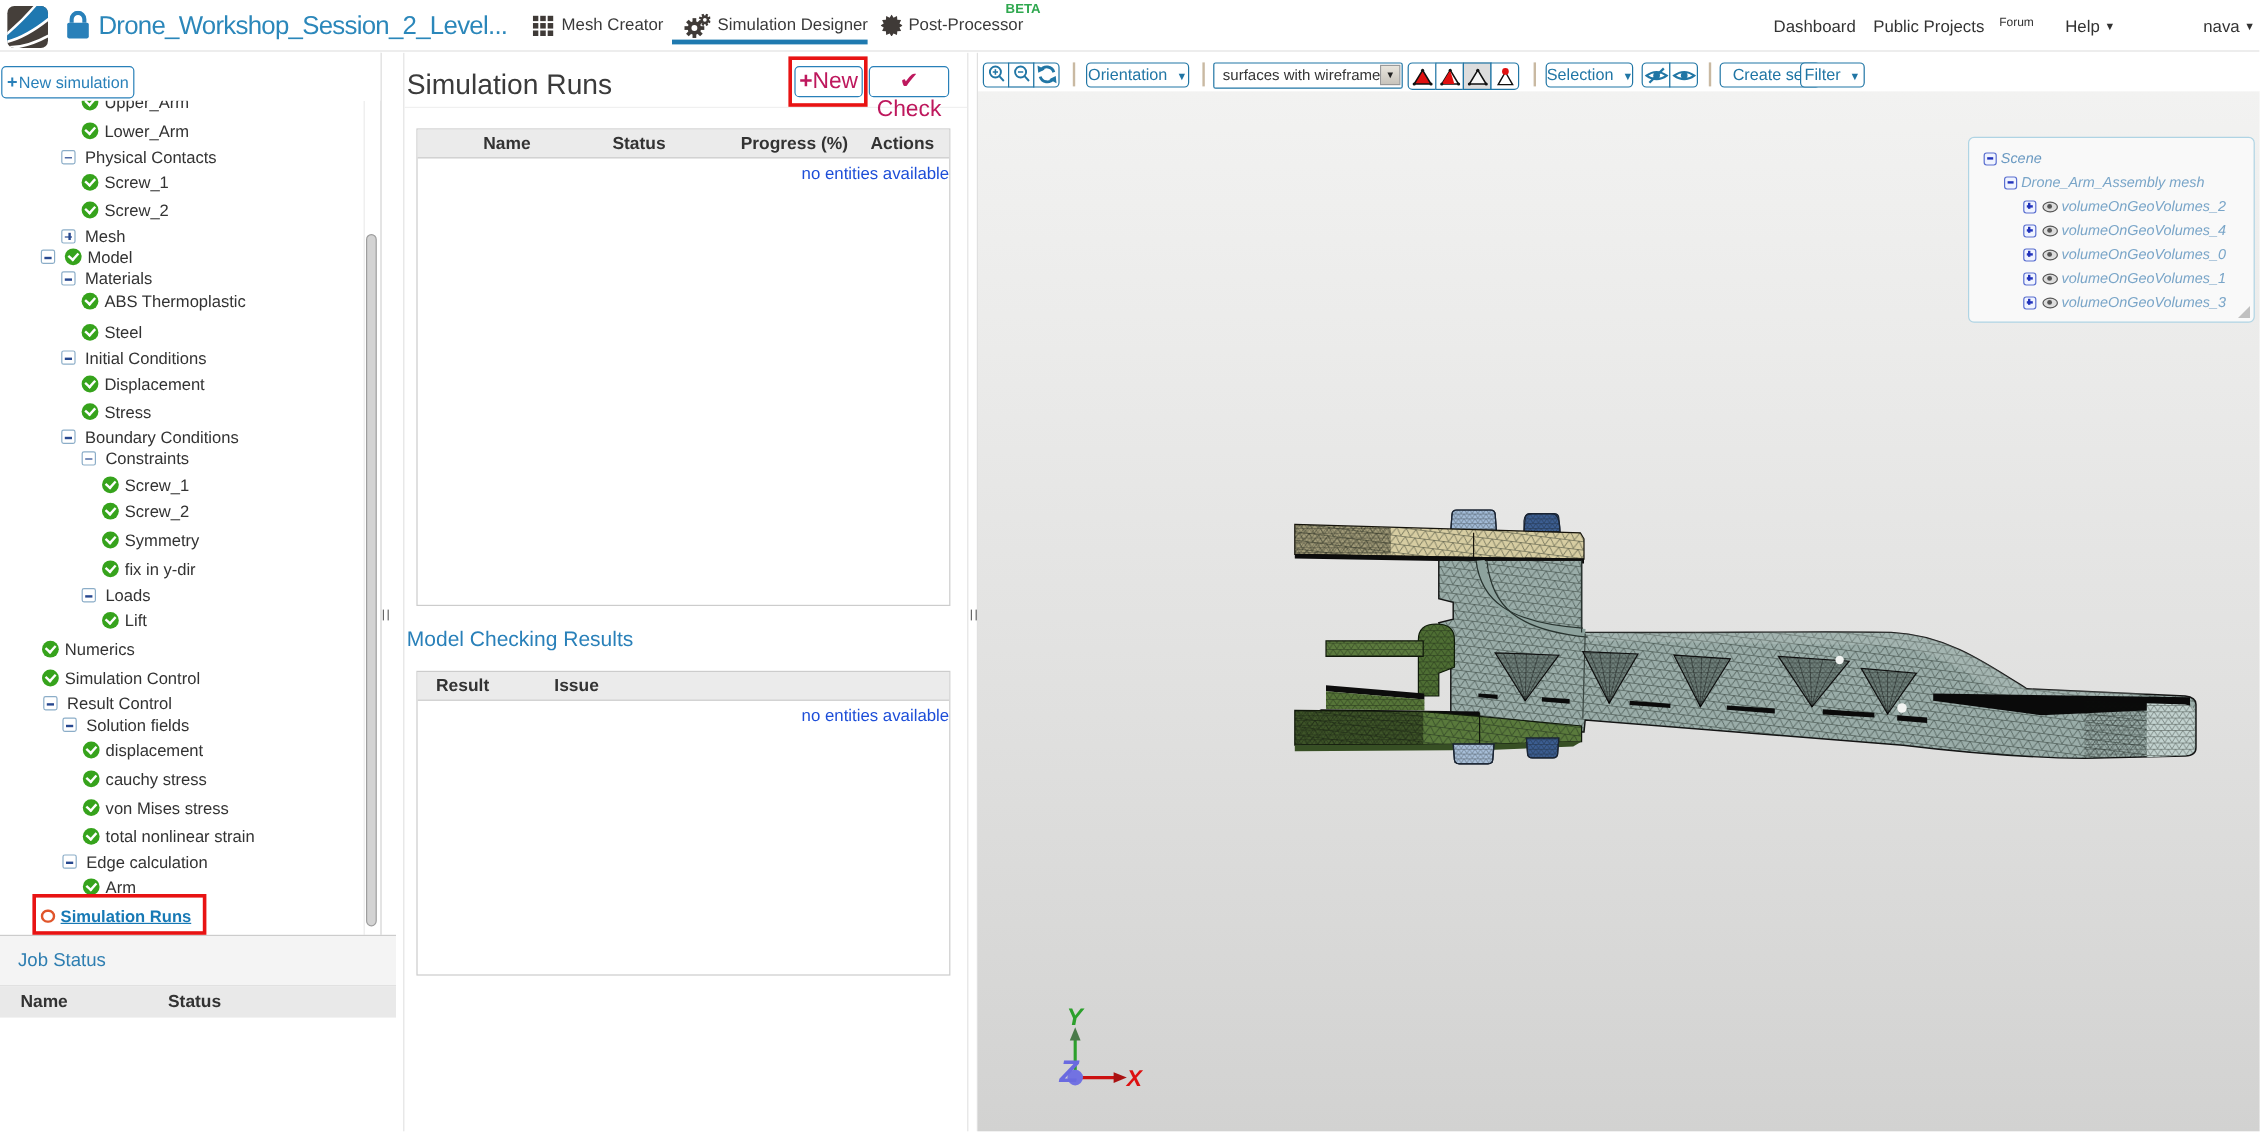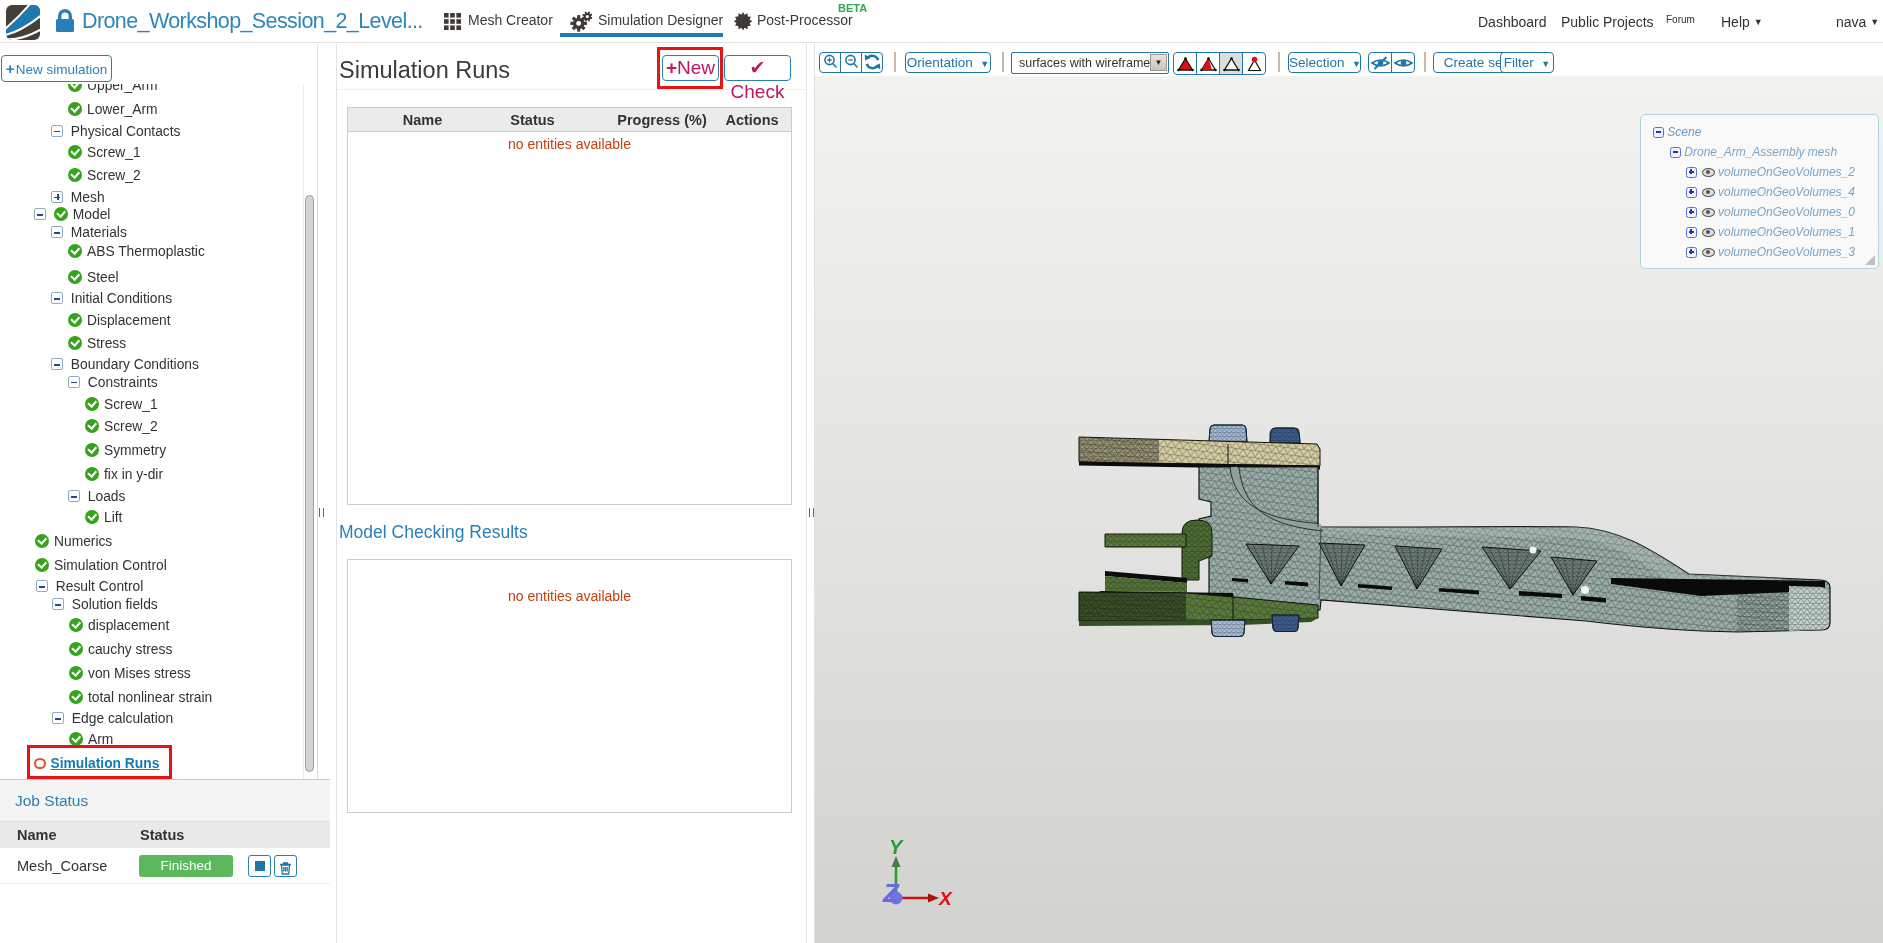--- a/index.html
+++ b/index.html
@@ -36,21 +36,21 @@
 
 
 #midpanel { position:absolute; left:336px; top:44px; width:471px; height:899px; background:#fff; border-left:1px solid #e3e3e3; border-right:1px solid #e3e3e3; }
 #midtitle { position:absolute; left:2px; top:13px; font-size:23.5px; color:#3b3b3b; }
 #newbtn-red { position:absolute; left:320px; top:3px; width:66px; height:42px; border:3px solid #e81313; }
 .bluebtn { position:absolute; border:1px solid #2980b9; border-radius:4px; background:#fff; color:#be185d; font-size:19px; text-align:center; }
 #tbl1 { position:absolute; left:10px; top:63px; width:445px; height:398px; border:1px solid #ccc; }
 #tbl2 { position:absolute; left:10px; top:515px; width:445px; height:254px; border:1px solid #ccc; }
 .thead { position:absolute; left:0; top:0; width:100%; height:24px; background:#ebebeb; border-bottom:1px solid #ccc; font-weight:bold; font-size:14.5px; line-height:24px; }
 .thc { position:absolute; top:0; text-align:center; }
-.noent { position:absolute; left:0; top:28px; width:100%; text-align:center; font-size:14px; color:#c2410c; }
+.noent { position:absolute; left:0; top:28px; width:100%; text-align:right; font-size:14px; color:#1d4ed8; }
 #mcr { position:absolute; left:2px; top:478px; font-size:17.5px; color:#2980b9; }
 .divline { position:absolute; top:44px; width:1px; height:735px; background:#e0e0e0; }
 .handle { position:absolute; width:5px; height:9px; border-left:1.5px solid #666; border-right:1.5px solid #666; z-index:9; }
 
 
 #viewport { position:absolute; left:814px; top:44px; width:1069px; height:899px; border-left:1px solid #e0e0e0; }
 #toolbar { position:absolute; left:0; top:0; width:1069px; height:32px; background:#fff; }
 #vpbg { position:absolute; left:0; top:32px; width:1069px; height:867px; background:linear-gradient(180deg,#f2f2f1 0%,#ebebea 25%,#e0e0df 60%,#d2d2d1 100%); }
 .tbtn { position:absolute; top:8px; height:21px; border:1.5px solid #2176a5; background:#fff; color:#2176a5; font-size:13.5px; white-space:nowrap; overflow:hidden; text-align:center; }
 .tsep { position:absolute; top:8px; width:1.5px; height:20px; background:#c9b9a2; }
@@ -184,55 +184,44 @@
   <div id="treeborder"></div>
   <div style="position:absolute;left:303px;top:40px;width:1px;height:695px;background:#ececec"></div>
   <div id="simruns-red"></div>
   <div id="jobstatus">
     <div style="position:absolute;left:0;top:0;width:330px;height:1px;background:#ccc"></div>
     <div id="jobhead">Job Status</div>
     <div id="jobcols">
         <span style="position:absolute;left:17px">Name</span>
         <span style="position:absolute;left:140px">Status</span>
       </div>
-    <div id="jobrow">
-      <span style="position:absolute;left:17px">Mesh_Coarse</span>
-      <div id="finished">Finished</div>
-      <div class="jbtn" style="left:248px">
-          <div style="position:absolute;left:5.5px;top:5px;width:10px;height:10px;background:#2176a5"></div>
-        </div>
-      <div class="jbtn" style="left:274px">
-        <svg width="21" height="20" viewBox="0 0 21 20">
-            <g fill="none" stroke="#2176a5" stroke-width="1.3">
-              <path d="M6.5,6 h8 l-0.8,9 h-6.4 Z"></path>
-              <path d="M5,5.5 h11 M8.5,5.5 v-1.5 h4 v1.5 M8.8,8 v4.5 M10.5,8 v4.5 M12.2,8 v4.5"></path>
-            </g>
-          </svg>
-      </div>
-    </div>
   </div>
 </div>
 
 <div id="midpanel">
   <div id="midtitle">Simulation Runs</div>
   <div style="position:absolute;left:0;top:45px;width:469px;height:1px;background:#f0f0f0"></div>
   <div class="bluebtn" style="left:325px;top:11px;width:57px;height:26px;line-height:24px"><b>+</b>New</div>
   <div class="bluebtn" style="left:387px;top:11px;width:67px;height:26px;line-height:24px">✔ Check</div>
   <div id="newbtn-red"></div>
   <div id="tbl1">
     <div class="thead">
       <span class="thc" style="left:32px;width:85px">Name</span>
       <span class="thc" style="left:147px;width:75px">Status</span>
       <span class="thc" style="left:254px;width:120px">Progress (%)</span>
       <span class="thc" style="left:374px;width:60px">Actions</span>
     </div>
     <div class="noent">no entities available</div>
   </div>
   <div id="mcr">Model Checking Results</div>
   <div id="tbl2">
+    <div class="thead">
+      <span class="thc" style="left:10px;width:55px">Result</span>
+      <span class="thc" style="left:110px;width:45px">Issue</span>
+    </div>
     <div class="noent">no entities available</div>
   </div>
 </div>
 
 <div class="divline" style="left:317px"></div>
 <div class="handle" style="left:318.5px;top:508px"></div>
 <div class="handle" style="left:808.5px;top:508px"></div>
 
 <div id="viewport">
   <div id="vpbg"></div>

